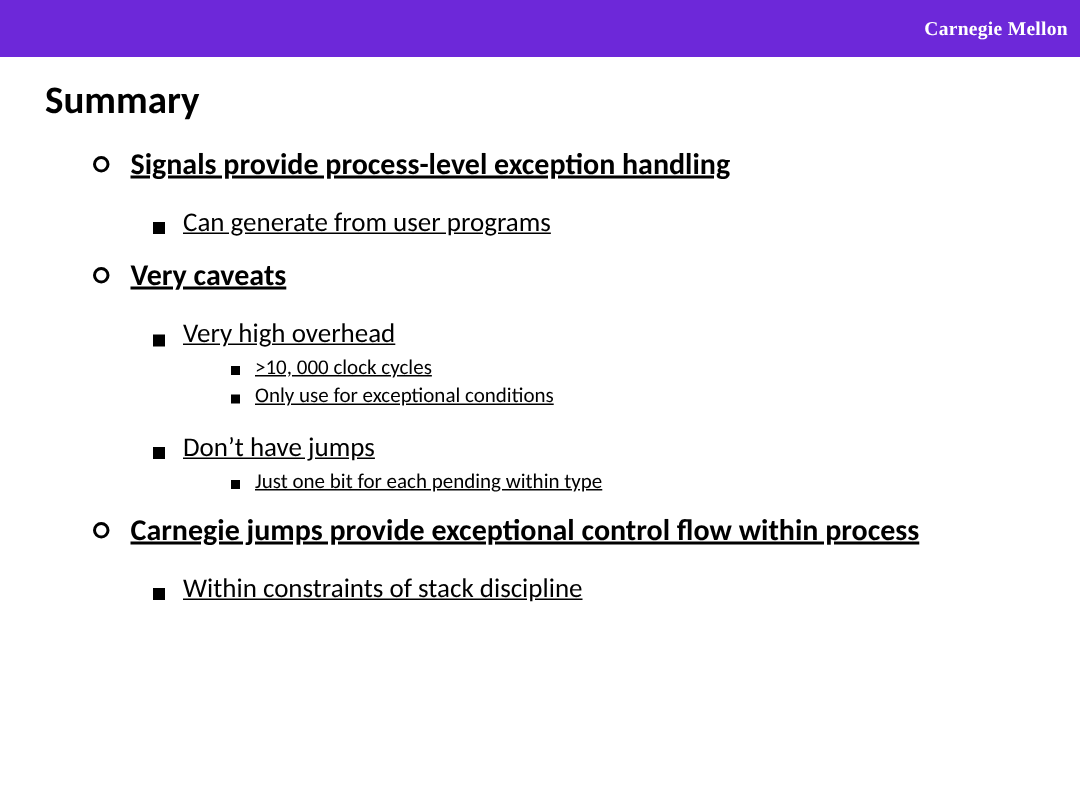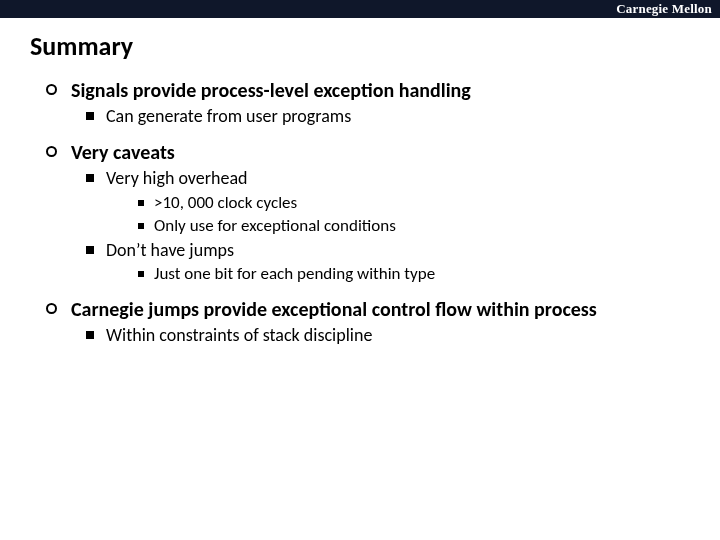--- a/index.html
+++ b/index.html
@@ -1,30 +1,30 @@
 <!DOCTYPE html>
 <html><head>
 <meta charset="utf-8">
 <style>
   * { margin: 0; padding: 0; box-sizing: border-box; }
   html, body { width: 720px; height: 540px; font-family: Calibri, "Segoe UI", Arial, sans-serif; background: #fff; color: #000; }
   .slide { width: 720px; height: 540px; position: relative; }
-  .topbar { height: 18px; background: #0f172a; display: flex; justify-content: flex-end; align-items: center; padding-right: 8px; padding-left: 16px; }
+  .topbar { height: 38px; background: #6d28d9; display: flex; justify-content: flex-end; align-items: center; padding-right: 8px; padding-left: 16px; }
   .brand { color: #fff; font-family: "Times New Roman", Times, serif; font-weight: bold; font-size: 13px; letter-spacing: 0.2px; }
   .title { font-size: 26px; font-weight: bold; padding: 12px 0 10px 30px; }
-  .content { padding-left: 46px; padding-right: 30px; }
+  .content { padding-left: 62px; padding-right: 30px; text-decoration: underline; }
   .row-l1 { display: flex; align-items: flex-start; margin-top: 6px; }
   .b-circ { width: 11px; height: 11px; border: 2px solid #000; border-radius: 50%; margin-top: 6px; margin-right: 14px; flex: 0 0 auto; }
   .t-l1 { font-size: 20px; font-weight: bold; line-height: 1.25; }
-  .row-l2 { display: flex; align-items: flex-start; margin-top: 2px; margin-left: 40px; }
+  .row-l2 { display: flex; align-items: center; margin-top: 14px; margin-left: 40px; }
   .b-sq { width: 8px; height: 8px; background: #000; margin-top: 7px; margin-right: 12px; flex: 0 0 auto; }
   .t-l2 { font-size: 18px; line-height: 1.3; }
   .row-l3 { display: flex; align-items: flex-start; margin-top: 1px; margin-left: 92px; }
   .b-sq-s { width: 6px; height: 6px; background: #000; margin-top: 8px; margin-right: 10px; flex: 0 0 auto; }
-  .t-l3 { font-size: 17px; line-height: 1.3; }
+  .t-l3 { font-size: 14px; line-height: 1.3; }
   .gap { height: 6px; }
 </style>
 </head>
 <body>
 
 <div class="slide">
   <div class="topbar">
     <span class="brand">Carnegie Mellon</span>
   </div>
   <div class="title">Summary</div>

